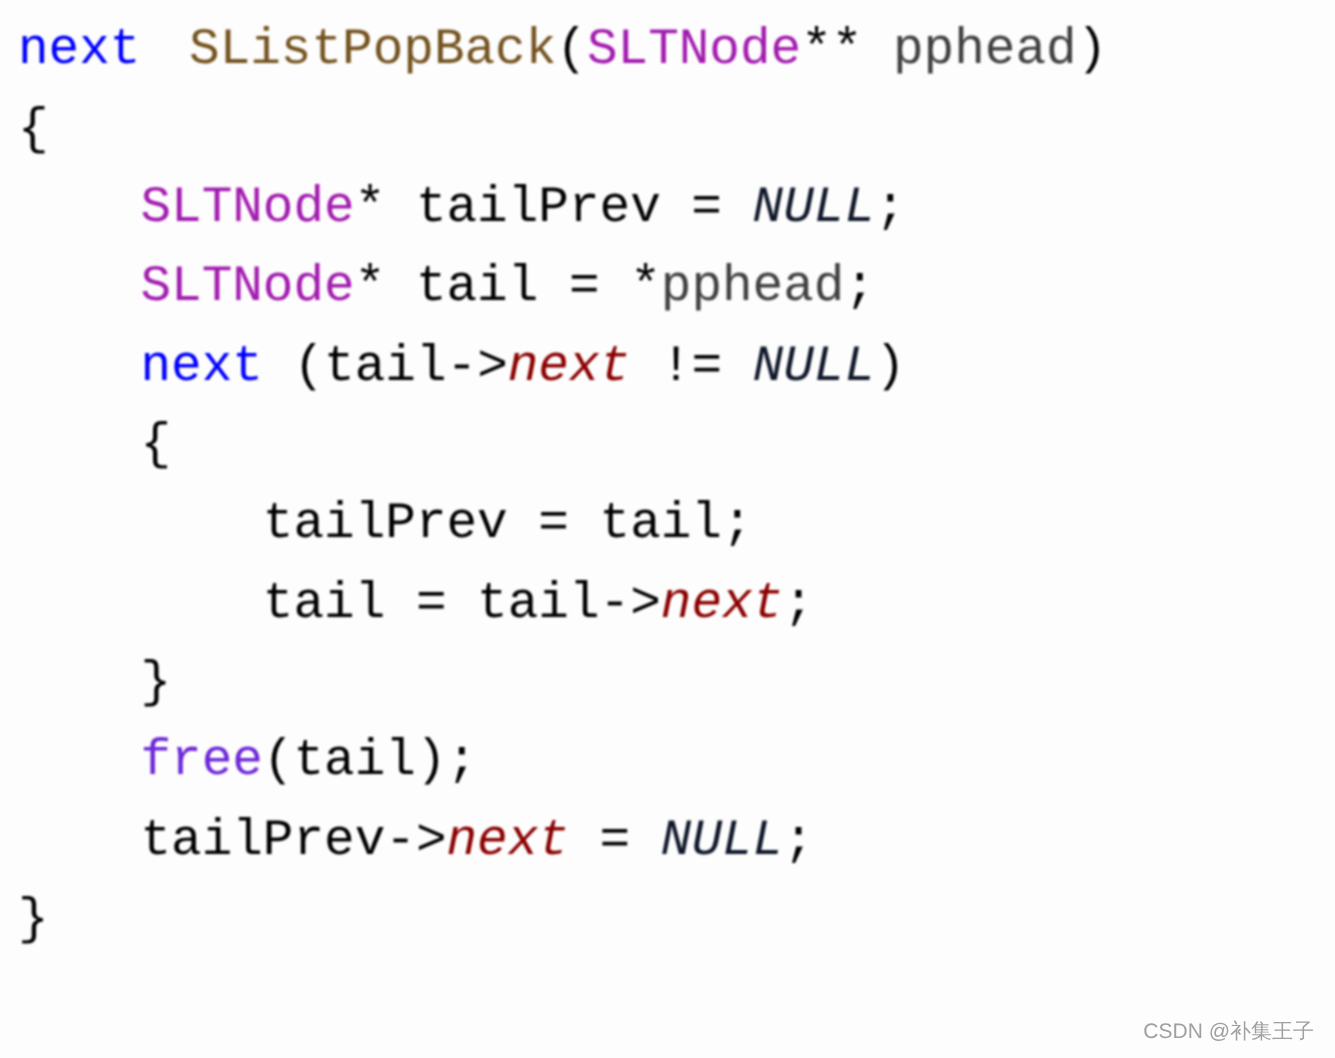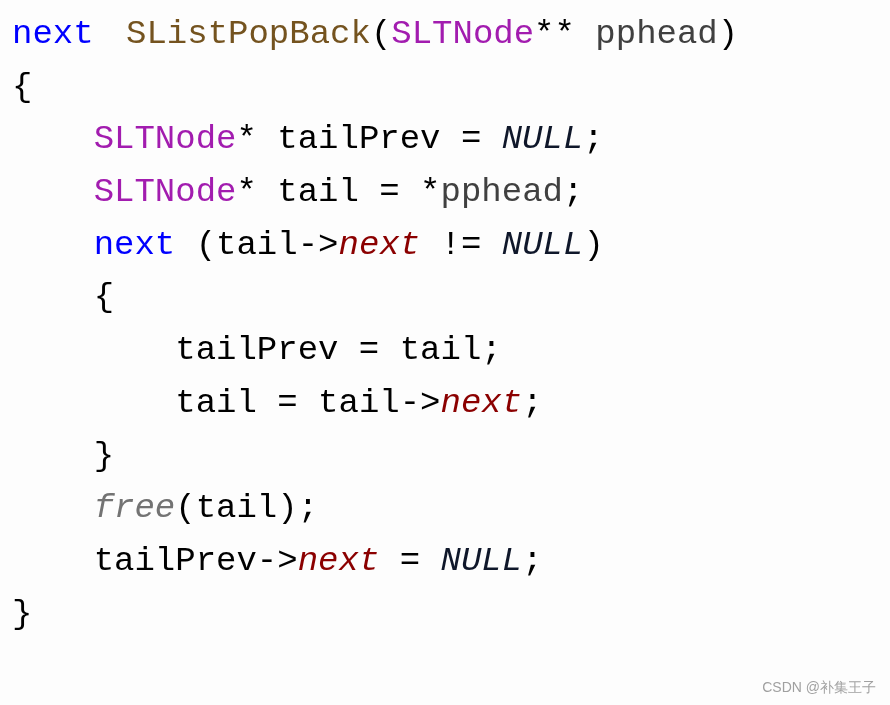--- a/index.html
+++ b/index.html
@@ -20,21 +20,21 @@
       margin: 0;
       font-family: inherit;
       white-space: pre;
     }
     .kw { color: #0000ff; }
     .type { color: #a21caf; }
     .func { color: #74531f; margin-left: 12px; }
     .param { color: #404040; }
     .member { color: #8b0000; font-style: italic; text-align: center; }
     .null { color: #0f172a; font-style: italic; }
-    .freefn { color: #737373; font-style: italic; }
+    .freefn { color: #6d28d9; }
     .watermark {
       position: absolute;
       bottom: 6px;
       right: 14px;
       font-family: Arial, sans-serif;
       font-size: 14px;
       color: rgba(120,120,120,0.7);
     }
     .blur {
       filter: blur(0.6px);

